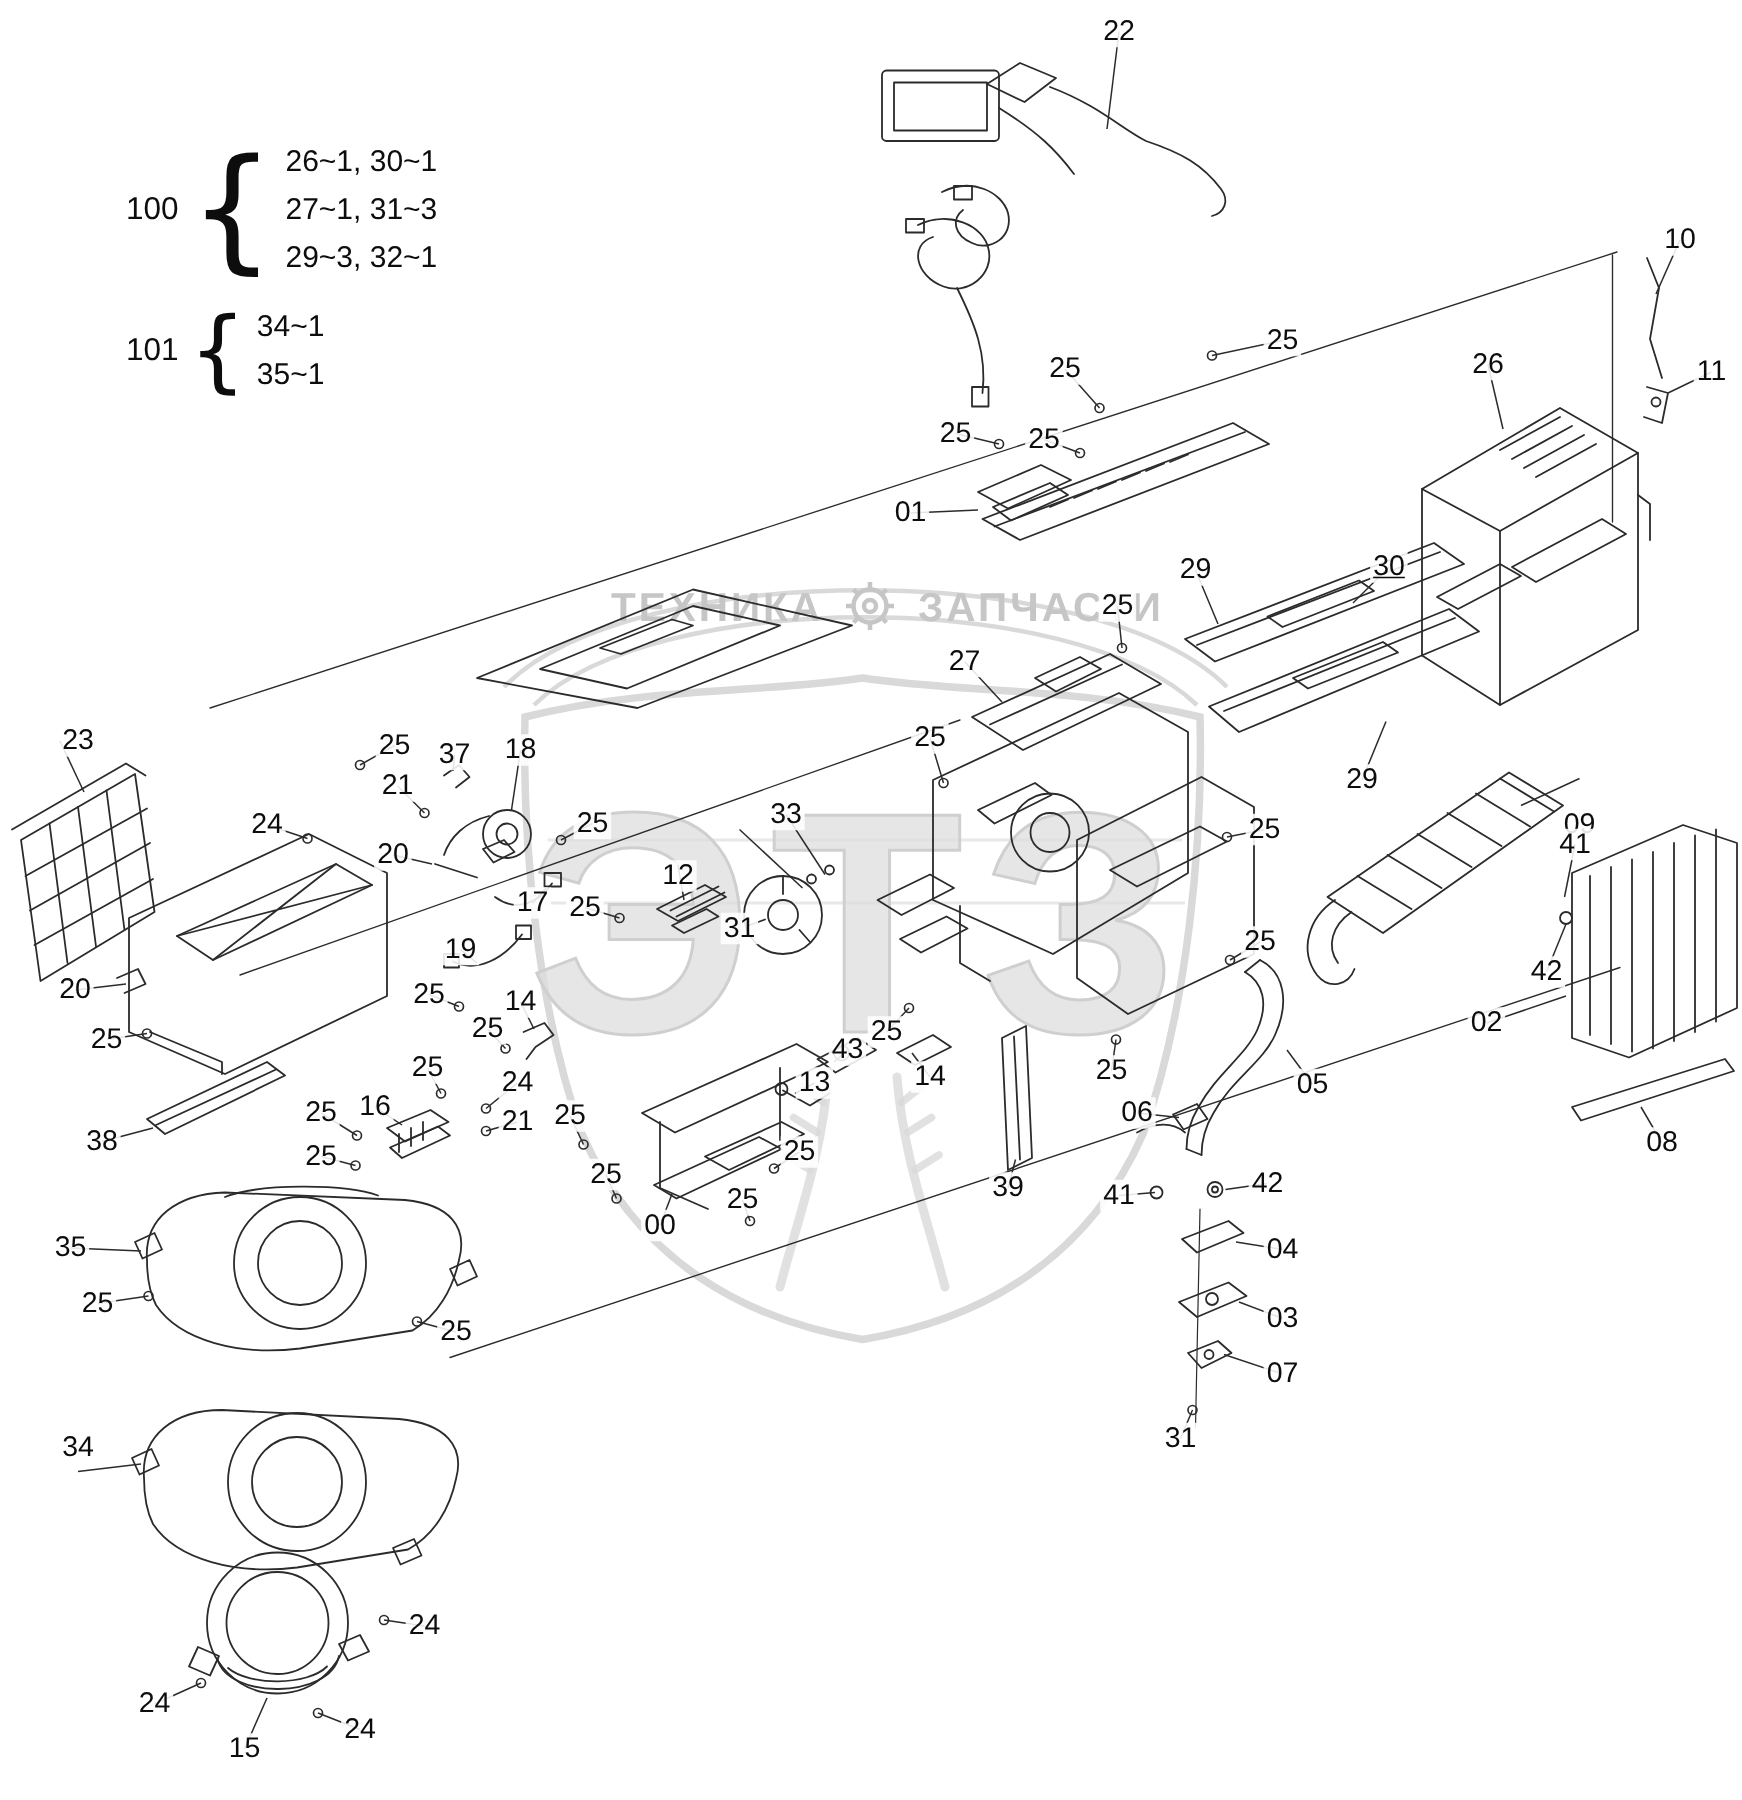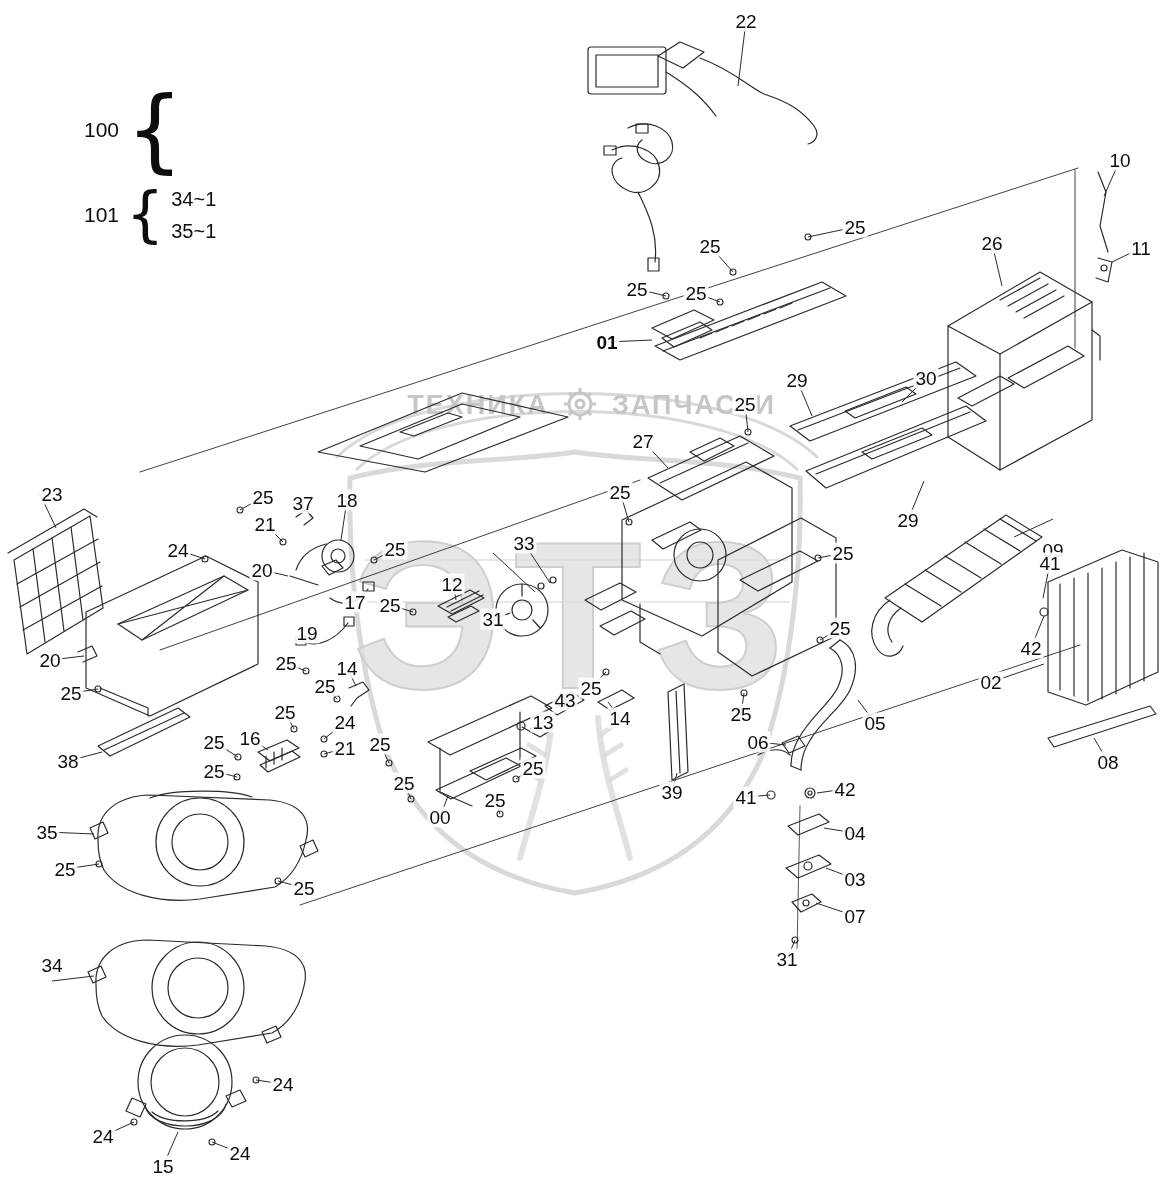--- a/index.html
+++ b/index.html
@@ -355,23 +355,23 @@
 
   <div id="callout-layer">
       <div class="callout" style="left: 746px; top: 21px;">22</div>
       <div class="callout" style="left: 1120px; top: 160px;">10</div>
       <div class="callout" style="left: 855px; top: 227px;">25</div>
       <div class="callout" style="left: 1141px; top: 248px;">11</div>
       <div class="callout" style="left: 992px; top: 243px;">26</div>
       <div class="callout" style="left: 710px; top: 246px;">25</div>
       <div class="callout" style="left: 637px; top: 289px;">25</div>
       <div class="callout" style="left: 696px; top: 293px;">25</div>
-      <div class="callout" style="left: 607px; top: 342px; font-weight: bold;">01</div>
+      <div class="callout" style="left: 607px; top: 342px;">01</div>
       <div class="callout" style="left: 797px; top: 380px;">29</div>
-      <div class="callout" style="left: 926px; top: 378px;">30</div>
+      <div class="callout" style="left: 926px; top: 378px; text-decoration: underline;">30</div>
       <div class="callout" style="left: 745px; top: 404px;">25</div>
       <div class="callout" style="left: 643px; top: 441px;">27</div>
       <div class="callout" style="left: 620px; top: 492px;">25</div>
       <div class="callout" style="left: 40px; top: 494px; margin-left: 12px;">23</div>
       <div class="callout" style="left: 263px; top: 497px;">25</div>
       <div class="callout" style="left: 303px; top: 503px;">37</div>
       <div class="callout" style="left: 347px; top: 500px;">18</div>
       <div class="callout" style="left: 265px; top: 524px;">21</div>
       <div class="callout" style="left: 178px; top: 550px;">24</div>
       <div class="callout" style="left: 524px; top: 543px;">33</div>
@@ -429,20 +429,25 @@
       <div class="callout" style="left: 103px; top: 1136px;">24</div>
       <div class="callout" style="left: 240px; top: 1153px;">24</div>
       <div class="callout" style="left: 163px; top: 1166px;">15</div>
     </div>
 
   <div class="legend">
     <div id="legend-groups">
         <div class="legend-row">
           <span class="legend-num">100</span>
           <span class="legend-brace" style="font-size: 90px;">{</span>
+          <div class="legend-lines">
+            <div>26~1, 30~1</div>
+            <div>27~1, 31~3</div>
+            <div>29~3, 32~1</div>
+          </div>
         </div>
         <div class="legend-row">
           <span class="legend-num">101</span>
           <span class="legend-brace" style="font-size: 60px;">{</span>
           <div class="legend-lines">
             <div>34~1</div>
             <div>35~1</div>
           </div>
         </div>
       </div>

